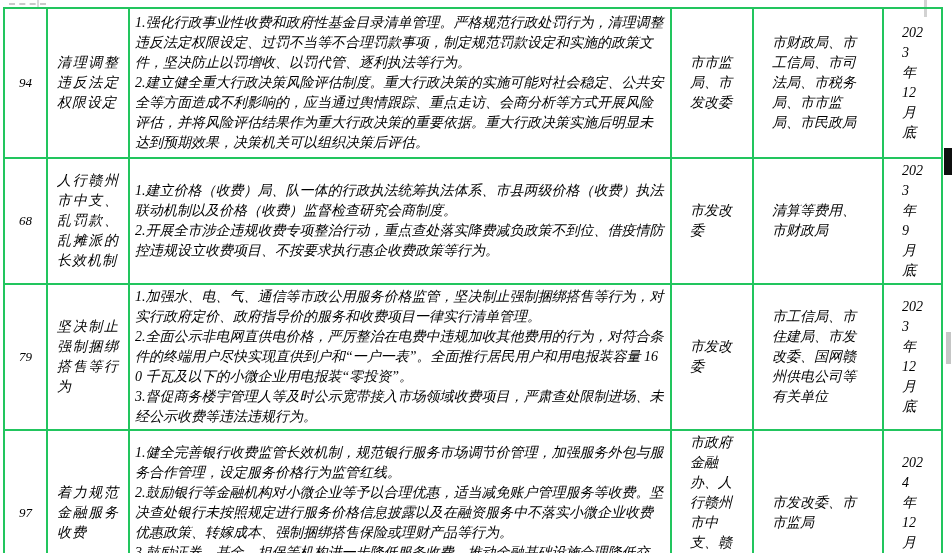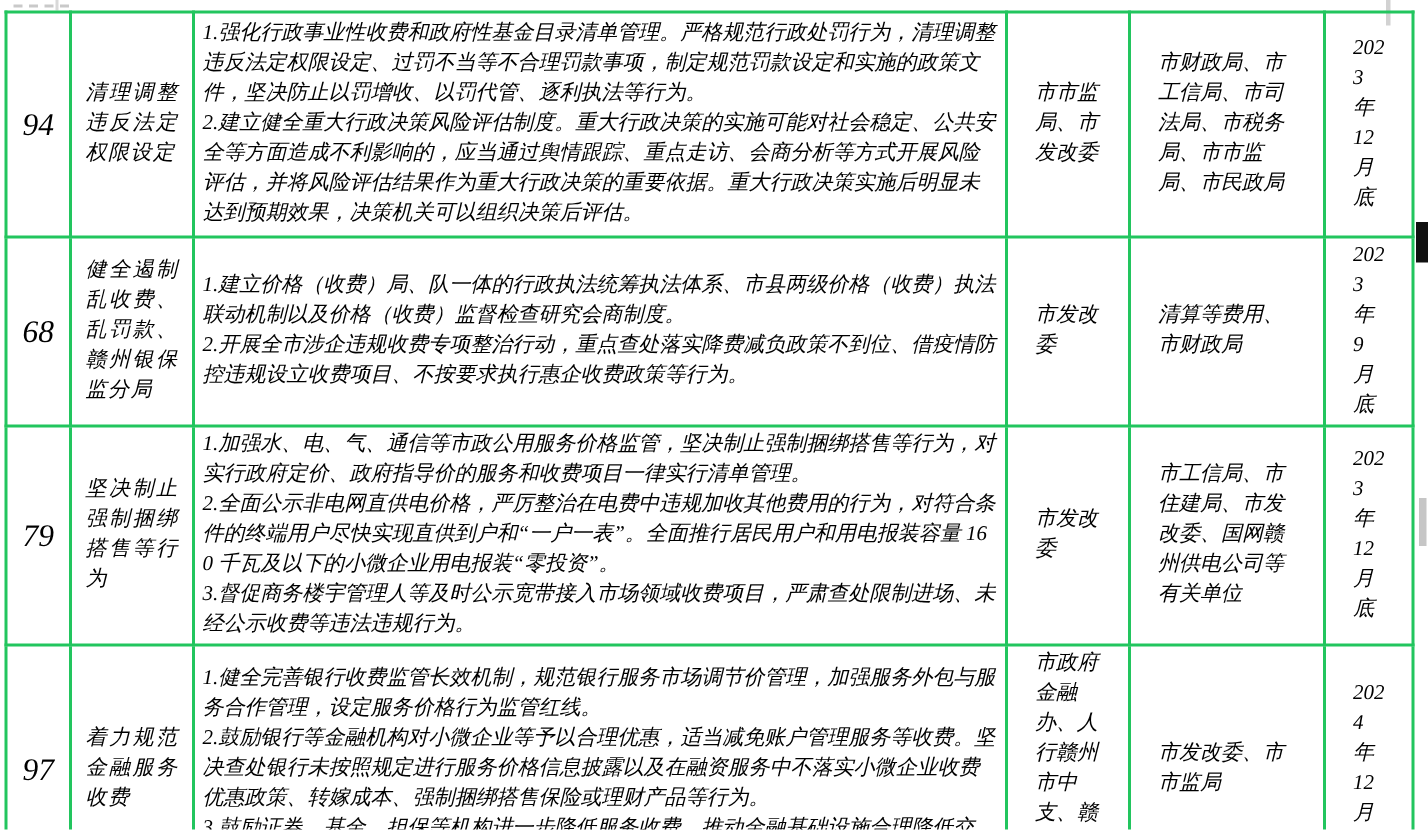--- a/index.html
+++ b/index.html
@@ -17,21 +17,21 @@
     font-size:14px;line-height:20px;
     vertical-align:middle;
     overflow:hidden;
     word-break:break-all;
     font-style:italic;
   }
   .row-94{height:150px;}
   .row-95{height:105px;}
   .row-96{height:146px;}
   .row-97{height:140px;}
-  td.cell-no{text-align:center;font-size:21px;}
+  td.cell-no{text-align:center;font-size:13px;}
   td.cell-task{
     text-align:justify;text-justify:inter-character;
     padding:4px 9px;letter-spacing:1px;
   }
   td.cell-measures{
     text-align:left;padding:2px 5px 2px 5px;
     white-space:pre-wrap;
   }
   td.cell-lead,td.cell-coop,td.cell-deadline{
     padding:2px 18px;
@@ -78,21 +78,21 @@
       <td class="cell-no">94</td>
       <td class="cell-task">清理调整违反法定权限设定</td>
       <td class="cell-measures">1.强化行政事业性收费和政府性基金目录清单管理。严格规范行政处罚行为，清理调整违反法定权限设定、过罚不当等不合理罚款事项，制定规范罚款设定和实施的政策文件，坚决防止以罚增收、以罚代管、逐利执法等行为。
 2.建立健全重大行政决策风险评估制度。重大行政决策的实施可能对社会稳定、公共安全等方面造成不利影响的，应当通过舆情跟踪、重点走访、会商分析等方式开展风险评估，并将风险评估结果作为重大行政决策的重要依据。重大行政决策实施后明显未达到预期效果，决策机关可以组织决策后评估。</td>
       <td class="cell-lead">市市监局、市发改委</td>
       <td class="cell-coop">市财政局、市工信局、市司法局、市税务局、市市监局、市民政局</td>
       <td class="cell-deadline">2023 年 12 月底</td>
     </tr>
     <tr class="row-95">
       <td class="cell-no">68</td>
-      <td class="cell-task">健全遏制乱收费、乱罚款、赣州银保监分局</td>
+      <td class="cell-task">人行赣州市中支、乱罚款、乱摊派的长效机制</td>
       <td class="cell-measures">1.建立价格（收费）局、队一体的行政执法统筹执法体系、市县两级价格（收费）执法联动机制以及价格（收费）监督检查研究会商制度。
 2.开展全市涉企违规收费专项整治行动，重点查处落实降费减负政策不到位、借疫情防控违规设立收费项目、不按要求执行惠企收费政策等行为。</td>
       <td class="cell-lead">市发改委</td>
       <td class="cell-coop">清算等费用、市财政局</td>
       <td class="cell-deadline">2023 年 9 月底</td>
     </tr>
     <tr class="row-96">
       <td class="cell-no">79</td>
       <td class="cell-task">坚决制止强制捆绑搭售等行为</td>
       <td class="cell-measures">1.加强水、电、气、通信等市政公用服务价格监管，坚决制止强制捆绑搭售等行为，对实行政府定价、政府指导价的服务和收费项目一律实行清单管理。

